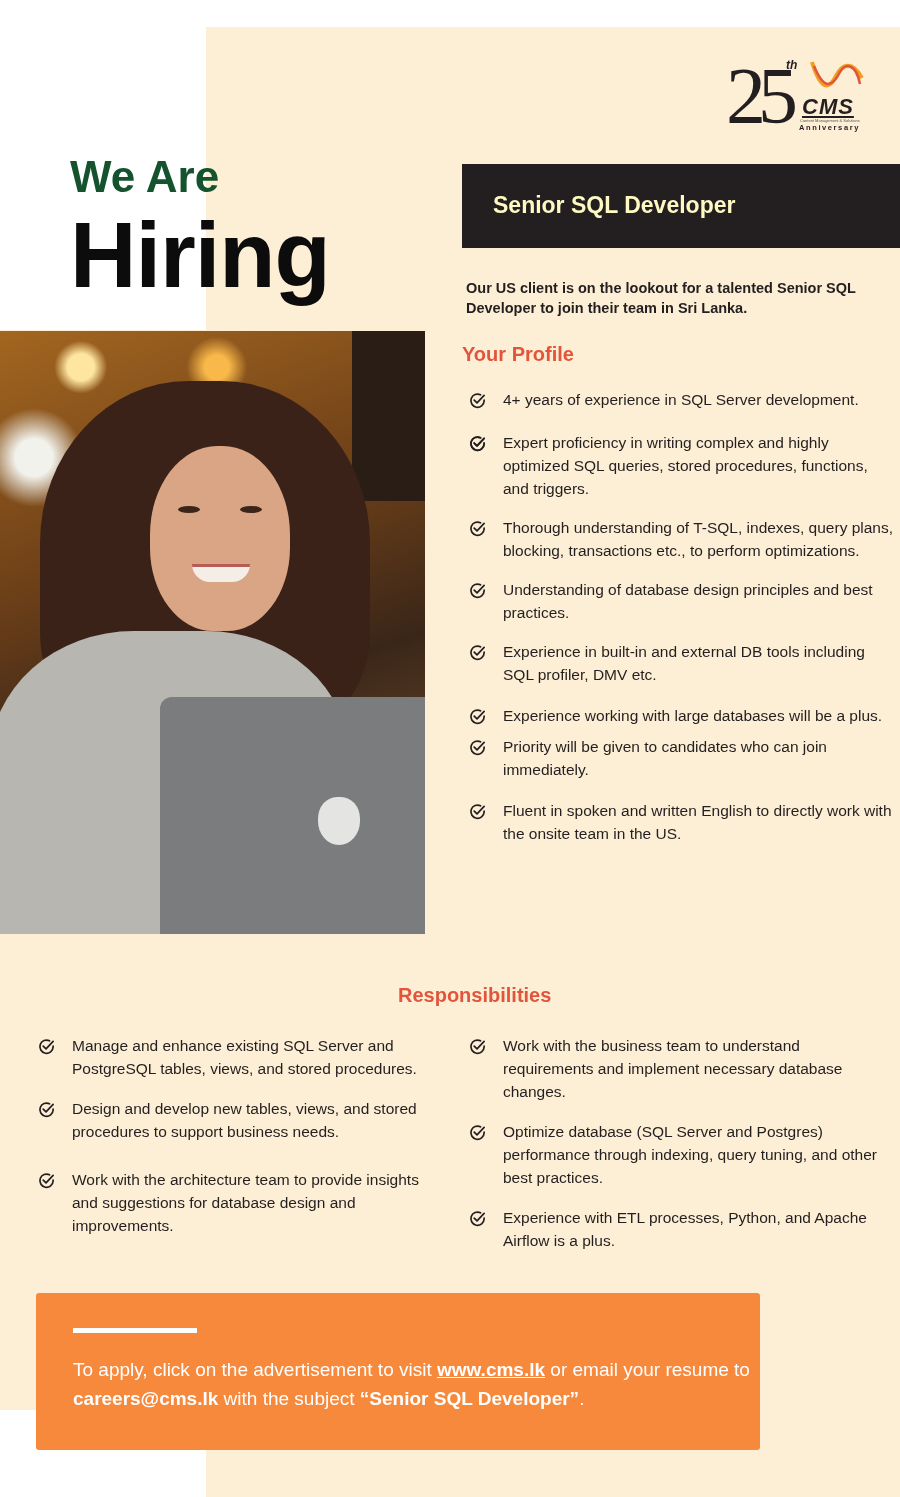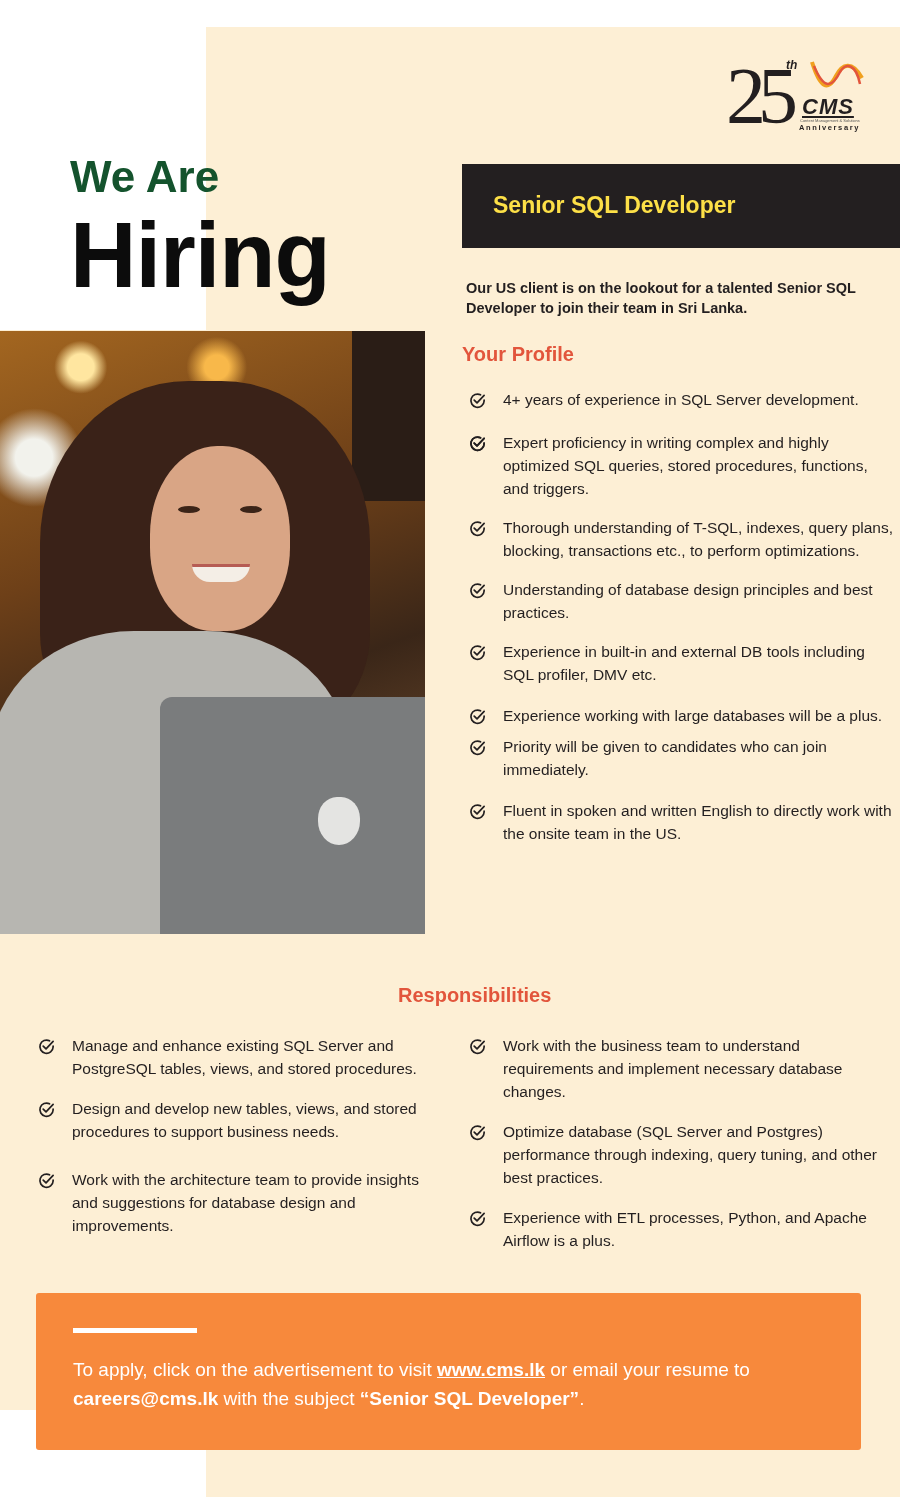--- a/index.html
+++ b/index.html
@@ -9,42 +9,42 @@
   .logo { position: absolute; left: 726px; top: 56px; width: 140px; height: 84px; }
   .logo .num { position: absolute; left: 0; top: 0; font-family: "Liberation Serif", serif; font-size: 80px; line-height: 80px; color: #231f20; letter-spacing: -8px; }
   .logo .th { position: absolute; left: 60px; top: 2px; font-size: 12px; font-style: italic; font-weight: bold; }
   .logo .cms { position: absolute; left: 76px; top: 38px; font-size: 22px; font-weight: bold; font-style: italic; letter-spacing: 1px; text-decoration: underline; }
   .logo .sub { position: absolute; left: 74px; top: 62px; font-size: 4px; color: #555; }
   .logo .ann { position: absolute; left: 73px; top: 67px; font-size: 7.5px; letter-spacing: 1.6px; font-weight: bold; }
   .logo svg { position: absolute; left: 84px; top: 2px; }
   .title-we { position: absolute; left: 70px; top: 143px; font-size: 44px; font-weight: bold; line-height: 68px; color: #14532d; }
   .title-hiring { position: absolute; left: 70px; top: 205px; font-size: 92px; font-weight: bold; line-height: 100px; color: #0c0c0c; letter-spacing: -1px; }
   .job-banner { position: absolute; left: 462px; top: 164px; width: 438px; height: 84px; background: #231f20; }
-  .job-banner span { position: absolute; left: 31px; top: 28px; color: #fde047; font-size: 23px; font-weight: bold; }
+  .job-banner span { position: absolute; left: 31px; top: 28px; color: #fef9c3; font-size: 23px; font-weight: bold; }
   .intro { position: absolute; left: 466px; top: 278px; width: 410px; font-size: 14.5px; line-height: 20px; font-weight: bold; color: #231f20; }
   .h-orange { color: #e2553c; font-weight: bold; font-size: 20px; }
   .profile-h { position: absolute; left: 462px; top: 343px; }
   .resp-h { position: absolute; left: 366px; top: 984px; margin-left: 32px; }
   .photo { position: absolute; left: 0; top: 331px; width: 425px; height: 603px; overflow: hidden;
     background: radial-gradient(circle at 19% 6%, #ffe6a0 0 2%, transparent 4%), radial-gradient(circle at 51% 6%, #f8b84a 0 2%, transparent 5%), radial-gradient(circle at 8% 21%, #f2f2ec 0 3%, transparent 8%), linear-gradient(160deg, #a36620 0%, #6e4018 35%, #3a2618 60%, #8b5f38 100%); }
   .photo .frame { position: absolute; left: 352px; top: 0; width: 73px; height: 170px; background: #2a1d16; }
   .photo .hair { position: absolute; left: 40px; top: 50px; width: 330px; height: 360px; border-radius: 45% 45% 30% 30%; background: #3a2218; }
   .photo .face { position: absolute; left: 150px; top: 115px; width: 140px; height: 185px; border-radius: 48% 48% 45% 45%; background: #d9a585; }
   .photo .eye { position: absolute; top: 60px; width: 22px; height: 7px; border-radius: 50%; background: #3b2418; }
   .photo .mouth { position: absolute; left: 42px; top: 118px; width: 58px; height: 18px; border-radius: 0 0 30px 30px; background: #f4eee6; border-top: 3px solid #b65c54; }
   .photo .body { position: absolute; left: -10px; top: 300px; width: 360px; height: 320px; border-radius: 40% 40% 0 0; background: #b7b6b1; }
   .photo .laptop { position: absolute; left: 160px; top: 366px; width: 265px; height: 240px; border-radius: 12px 0 0 0; background: #7a7c7d; }
   .photo .apple { position: absolute; left: 158px; top: 100px; width: 42px; height: 48px; border-radius: 45% 45% 50% 50%; background: #e4e4e2; }
   .list { position: absolute; list-style: none; }
   .list li { position: relative; padding-left: 37px; font-size: 15.5px; line-height: 23px; color: #231f20; }
   .list .chk { position: absolute; left: 3px; top: 4px; width: 17px; height: 17px; }
   .profile-list { left: 466px; top: 388px; width: 430px; }
   .resp-left { left: 35px; top: 1034px; width: 390px; }
   .resp-right { left: 466px; top: 1034px; width: 420px; }
-  .cta { position: absolute; left: 36px; top: 1293px; width: 825px; height: 157px; background: #f7893c; border-radius: 3px; }
+  .cta { position: absolute; left: 36px; top: 1293px; width: 724px; height: 157px; background: #f7893c; border-radius: 3px; }
   .cta .bar { position: absolute; left: 37px; top: 35px; width: 124px; height: 5px; background: #fff; }
   .cta p { position: absolute; left: 37px; top: 62px; width: 770px; color: #fff; font-size: 19px; line-height: 29px; }
   .cta b { font-weight: bold; }
   .cta a { color: #fff; font-weight: bold; text-decoration: underline; }
 </style>
 </head>
 <body>
 
 <div class="bg-right"></div>
 <div class="bg-mid"></div>

